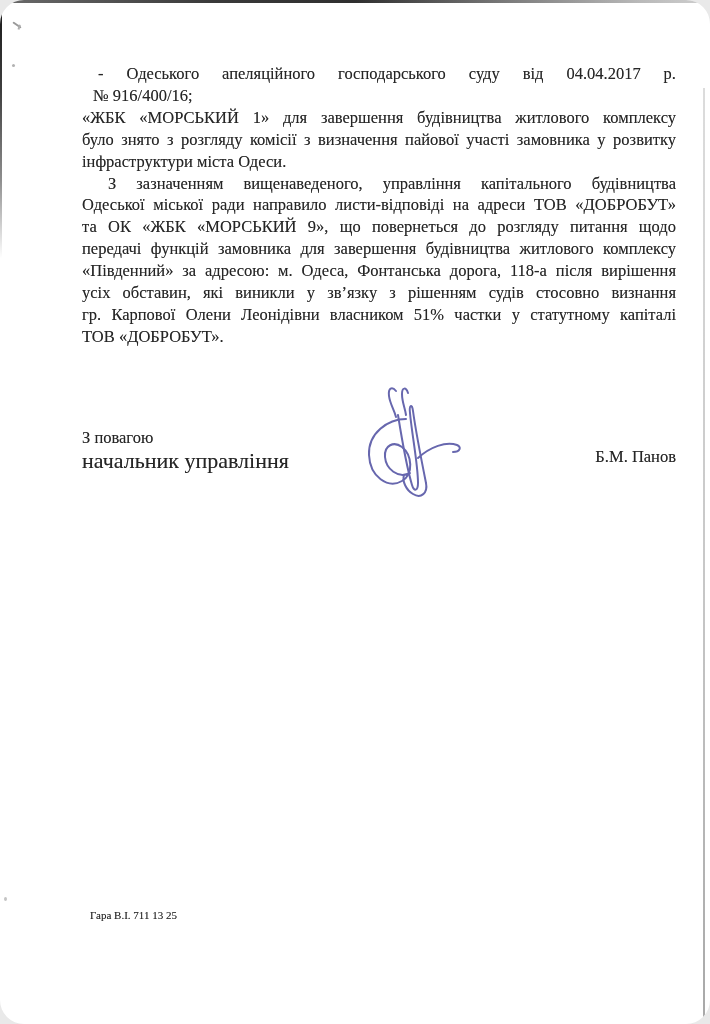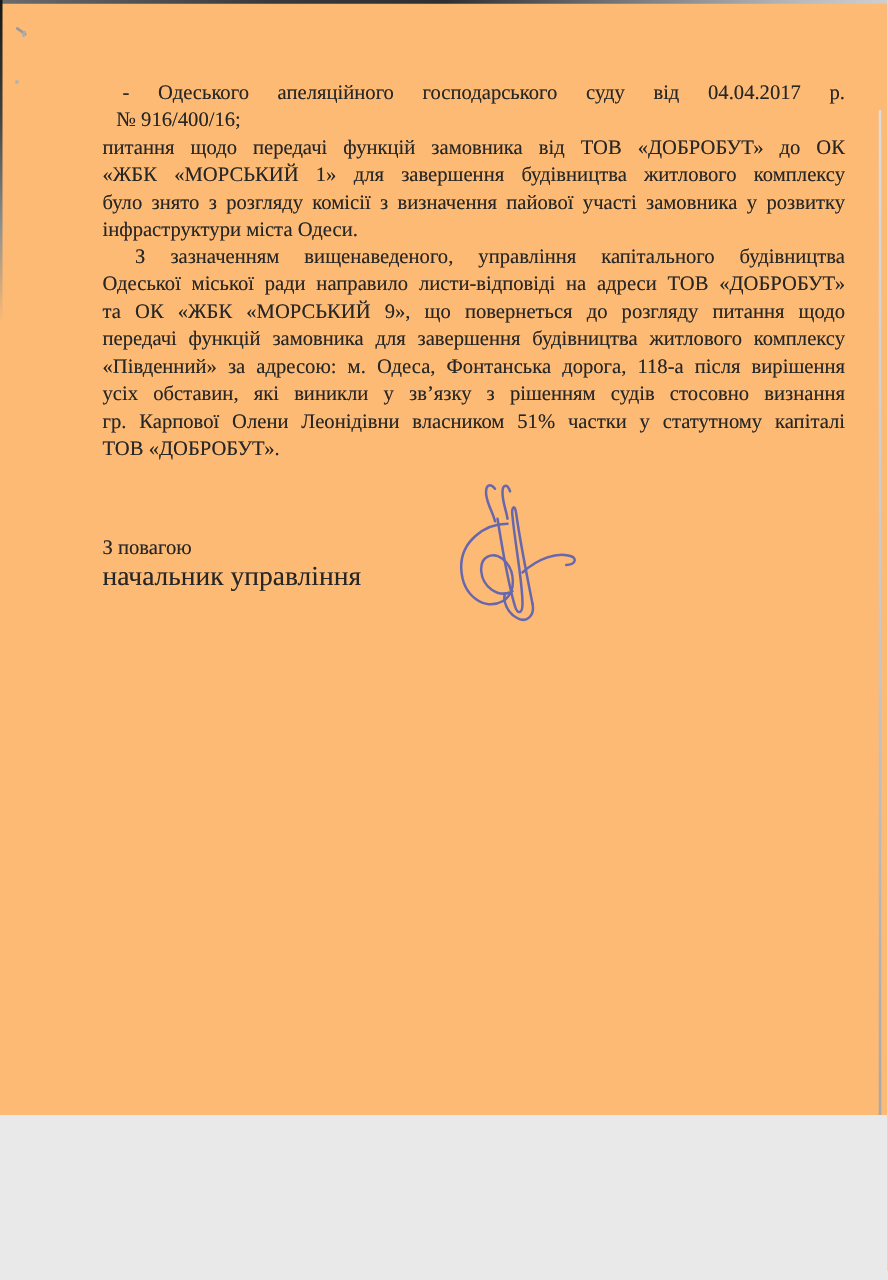--- a/index.html
+++ b/index.html
@@ -1,24 +1,25 @@
 <!DOCTYPE html>
 <html><head>
 <meta charset="utf-8">
 <style>
   html,body { margin:0; padding:0; background:#e9e9e9; }
   .page {
     position: relative;
     width: 710px;
-    height: 892px;
+    height: 1024px;
     margin: 0 auto;
-    background: #fdba74;
+    background: #ffffff;
     overflow: hidden;
     font-family: "Liberation Serif", "DejaVu Serif", serif;
     color: #262626;
+    border-radius: 24px;
   }
   
   .edge-top {
     position:absolute; top:0; left:0; width:710px; height:3px;
     background: linear-gradient(90deg,#6b6b6b 0%,#3a3a3a 30%,#2f2f2f 50%,#7d7d7d 72%,#b9b9b9 90%,#cfcfcf 100%);
   }
   .edge-left {
     position:absolute; top:0; left:0; width:2px; height:258px;
     background: linear-gradient(180deg,#161616 0%,#3f3f3f 35%,#8f8f8f 70%,rgba(180,180,180,0) 100%);
   }
@@ -86,37 +87,37 @@
   <div class="edge-left"></div>
   <div class="edge-right"></div>
   <div class="speck-tick"></div>
   <div class="speck-dot1"></div>
   <div class="speck-dot2"></div>
 
   <main class="body-text">
     <div class="line j ind-dash">- Одеського апеляційного господарського суду від 04.04.2017 р.</div>
     <div class="line l ind-num">№ 916/400/16;</div>
 
-    <div class="line j">питання щодо передачі функцій замовника від ТОВ «ДОБРОБУТ» до ОК</div>
     <div class="line j">«ЖБК «МОРСЬКИЙ 1» для завершення будівництва житлового комплексу</div>
     <div class="line j">було знято з розгляду комісії з визначення пайової участі замовника у розвитку</div>
     <div class="line l">інфраструктури міста Одеси.</div>
 
     <div class="line j ind-par">З зазначенням вищенаведеного, управління капітального будівництва</div>
     <div class="line j">Одеської міської ради направило листи-відповіді на адреси ТОВ «ДОБРОБУТ»</div>
     <div class="line j">та ОК «ЖБК «МОРСЬКИЙ 9», що повернеться до розгляду питання щодо</div>
     <div class="line j">передачі функцій замовника для завершення будівництва житлового комплексу</div>
     <div class="line j">«Південний» за адресою: м. Одеса, Фонтанська дорога, 118-а після вирішення</div>
     <div class="line j">усіх обставин, які виникли у зв’язку з рішенням судів стосовно визнання</div>
     <div class="line j">гр. Карпової Олени Леонідівни власником 51% частки у статутному капіталі</div>
     <div class="line l">ТОВ «ДОБРОБУТ».</div>
   </main>
 
   <div class="closing-salutation">З повагою</div>
   <div class="closing-title">начальник управління</div>
+  <div class="closing-signatory">Б.М. Панов</div>
 
   <svg class="signature-svg" width="112" height="124" viewBox="0 0 112 124" fill="none">
     <g stroke="#6767ae" stroke-width="2" stroke-linecap="round" fill="none">
       <path d="M44,7 C40,2 36,4 37,12 C38,20 42,25 44,33"></path>
       <path d="M56,9 C54,3 50,3 50,10 C50,18 53,24 54,31"></path>
       <path d="M54,35 C36,35 16,49 17,71 C18,93 36,105 50,97 C62,90 60,71 50,63 C42,57 32,61 33,73 C34,85 46,95 58,89"></path>
       <path d="M46,31 C50,56 54,81 60,101 C62,108 66,107 66,99 C66,81 60,51 58,29 C57,21 60,19 61,27 C64,49 70,79 74,99"></path>
       <path d="M74,99 C76,109 69,115 61,110 C54,106 50,97 52,91"></path>
       <path d="M66,74 C78,63 94,57 105,61 C110,63 108,68 101,68"></path>
     </g>

